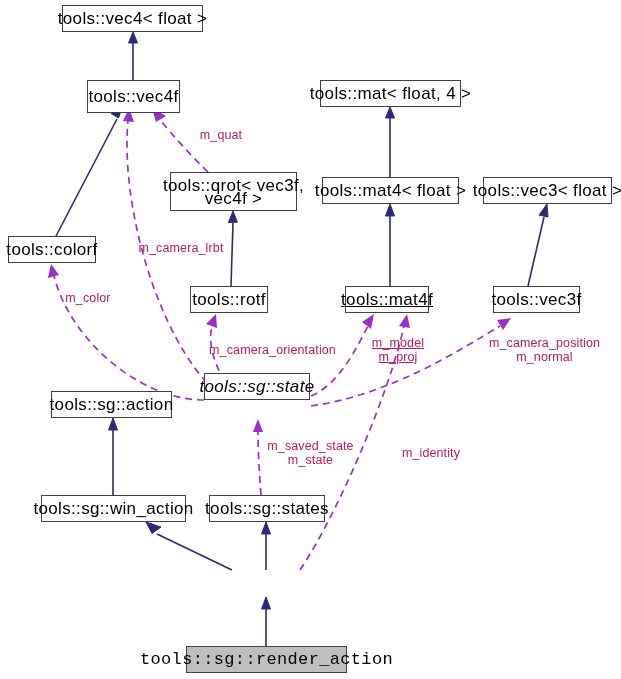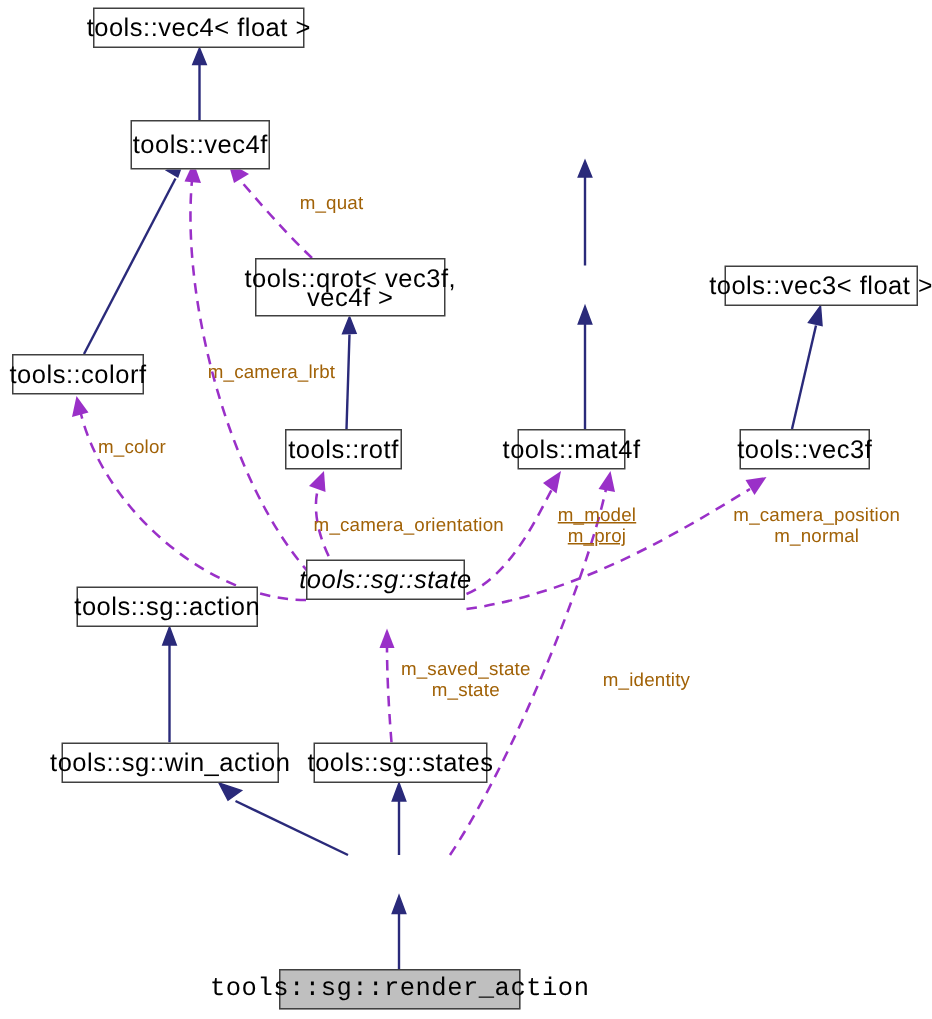--- a/index.html
+++ b/index.html
@@ -37,21 +37,21 @@
     white-space: pre;
     letter-spacing: 0.02em;
   }
   .uml-node.highlight {
     background: #bfbfbf;
   }
   .edge-label {
     position: absolute;
     font-size: 12.5px;
     line-height: 14px;
-    color: #a16207;
+    color: #be185d;
     white-space: pre;
     text-align: center;
     letter-spacing: 0.01em;
   }
 </style>
 </head>
 <body>
 
 <div id="diagram-root">
 
@@ -151,32 +151,34 @@
         <path d="M 300 570 C 340 510, 390 390, 404 326" fill="none"></path>
         <polygon points="407,314 399,326 410,328" stroke="none"></polygon>
       </g>
     </g>
   </svg>
 
   <div class="uml-node" style="left:62px;top:5px;width:141px;height:27px;">tools::vec4&lt; float &gt;</div>
 
   <div class="uml-node" style="left:87px;top:80px;width:93px;height:33px;">tools::vec4f</div>
 
+  <div class="uml-node" style="left:320px;top:80px;width:141px;height:27px;">tools::mat&lt; float, 4 &gt;</div>
 
   <div class="uml-node" style="left:170px;top:172px;width:127px;height:39px;">tools::qrot&lt; vec3f,
 vec4f &gt;</div>
 
+  <div class="uml-node" style="left:322px;top:177px;width:137px;height:27px;">tools::mat4&lt; float &gt;</div>
 
   <div class="uml-node" style="left:483px;top:177px;width:129px;height:27px;">tools::vec3&lt; float &gt;</div>
 
   <div class="uml-node" style="left:8px;top:236px;width:88px;height:27px;">tools::colorf</div>
 
   <div class="uml-node" style="left:190px;top:286px;width:78px;height:27px;">tools::rotf</div>
 
-  <div class="uml-node" style="left:345px;top:286px;width:72px;height:27px;">tools::mat4f</div>
+  <div class="uml-node" style="left:345px;top:286px;width:84px;height:27px;text-decoration:underline;">tools::mat4f</div>
 
   <div class="uml-node" style="left:493px;top:286px;width:87px;height:27px;">tools::vec3f</div>
 
   <div class="uml-node" style="left:51px;top:391px;width:121px;height:27px;">tools::sg::action</div>
 
   <div class="uml-node" style="left:204px;top:373px;width:106px;height:27px;font-style:italic;">tools::sg::state</div>
 
   <div class="uml-node" style="left:41px;top:495px;width:145px;height:27px;">tools::sg::win_action</div>
 
   <div class="uml-node" style="left:209px;top:495px;width:116px;height:27px;">tools::sg::states</div>

